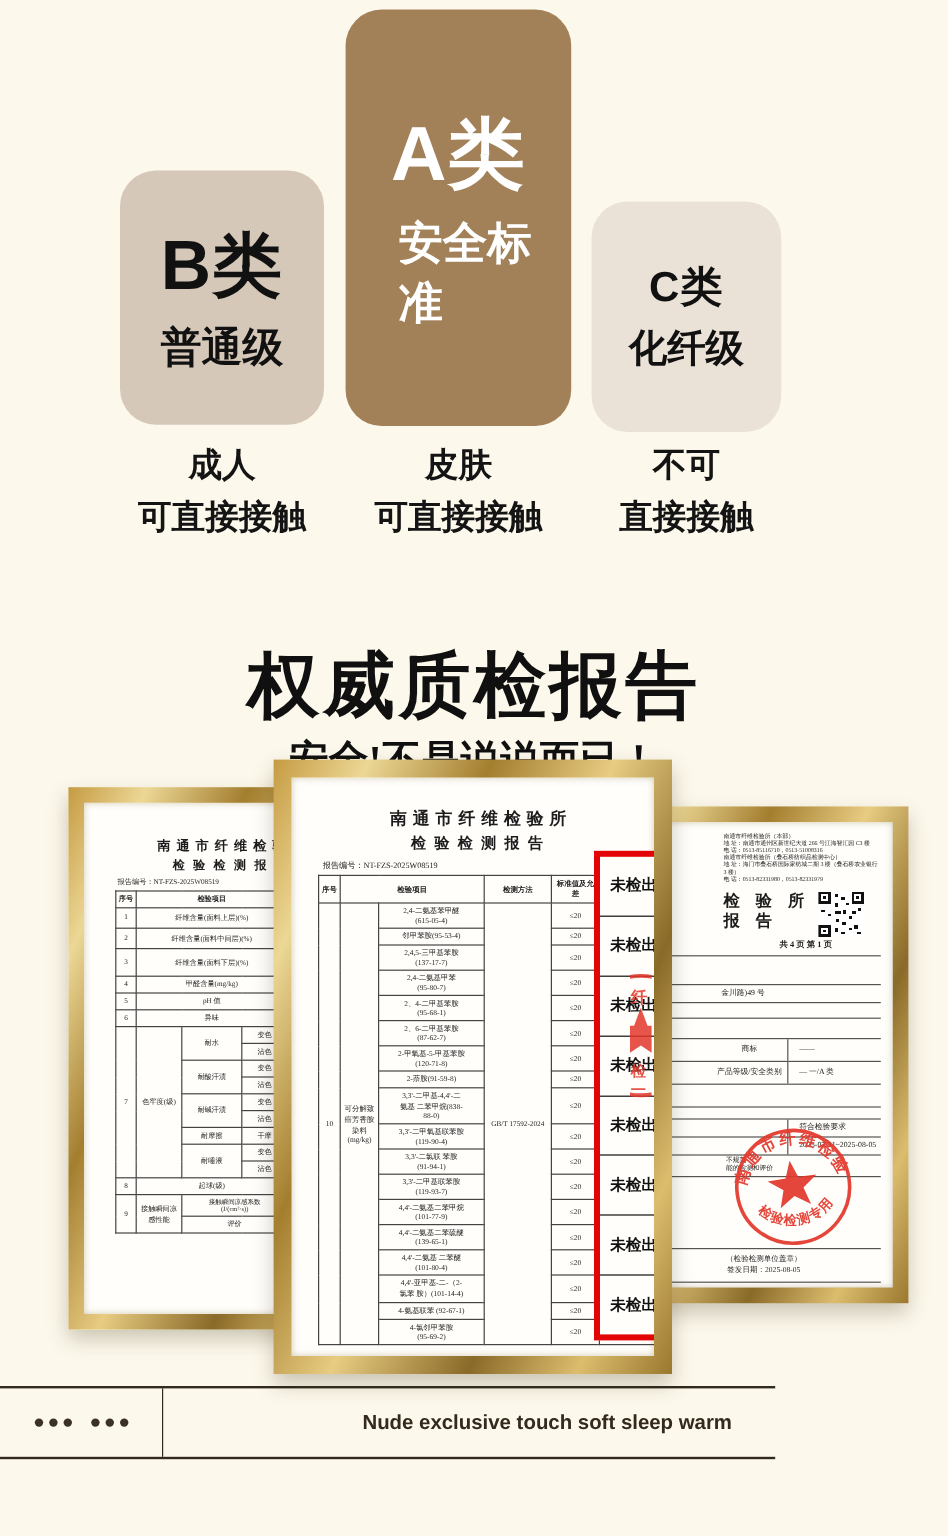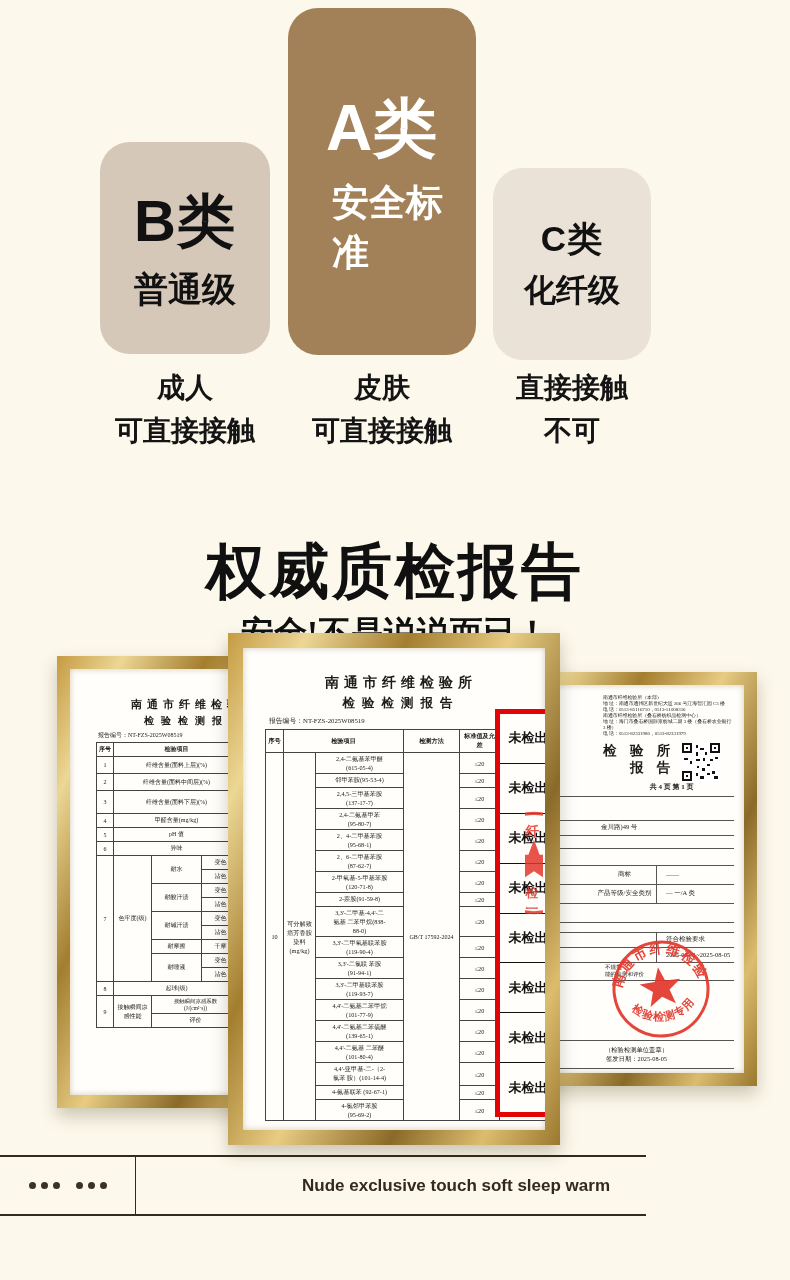--- a/index.html
+++ b/index.html
@@ -63,21 +63,21 @@
   #center-table .m{font-size:6px;}
   .redbox{position:absolute;left:230px;top:-20px;bottom:4px;width:66px;border:5px solid #e30505;background:#fffefb;box-sizing:border-box;display:flex;flex-direction:column;z-index:5;}
   .redbox .rc{flex:1;display:flex;align-items:center;justify-content:center;font-size:13px;font-weight:600;color:#111;}
   .redbox .rc + .rc{border-top:1.6px solid #111;}
   .stamp-sliver{position:absolute;right:2px;top:160px;width:18px;height:112px;overflow:hidden;z-index:6;opacity:.85;}
   .stamp-sliver svg{margin-left:-46px;}
 
   
   .right-content{padding:10px 10px 0 12px;font-family:"Liberation Serif",serif;}
   .rc-header{font-size:4.9px;line-height:1.22;padding-left:64px;color:#222;}
-  .rc-titlerow{display:flex;align-items:flex-start;margin-top:6px;padding-left:64px;text-align:right;}
+  .rc-titlerow{display:flex;align-items:flex-start;margin-top:6px;padding-left:64px;}
   .rc-bigfrag{font-weight:700;font-size:13.5px;letter-spacing:5px;line-height:1.25;}
   .rc-qr{margin-left:auto;margin-right:14px;}
   .rc-page{font-size:7px;text-align:center;padding-left:70px;margin-top:1px;font-weight:600;}
   .rtable{margin-top:4px;border-top:0.9px solid #555;}
   .rrow{box-sizing:border-box;border-bottom:0.9px solid #555;display:flex;align-items:center;font-size:6.5px;}
   .rrow .lab{width:118px;box-sizing:border-box;text-align:center;padding-left:54px;align-self:stretch;display:flex;align-items:center;justify-content:center;border-right:0.9px solid #555;}
   .rrow .val{flex:1;padding-left:9px;}
   .rrow.fullrow{padding-left:62px;}
   .rrow.notes{flex-direction:column;align-items:flex-start;justify-content:center;padding-left:66px;font-size:5.6px;line-height:1.35;}
   .rrow.sealrow{flex-direction:column;align-items:center;justify-content:center;font-size:6.3px;line-height:1.5;}
@@ -112,22 +112,22 @@
     </div>
     <div class="card-note note-b">
       <div>成人</div>
       <div>可直接接触</div>
     </div>
     <div class="card-note note-a">
       <div>皮肤</div>
       <div>可直接接触</div>
     </div>
     <div class="card-note note-c">
+      <div>不可</div>
       <div>直接接触</div>
-      <div>不可</div>
     </div>
   </section>
 
   <h1 class="sec-title">权威质检报告</h1>
   <p class="sec-sub">安全!不是说说而已！</p>
 
   <section>
 
     <div class="frame frame-left">
       <div class="paper">

